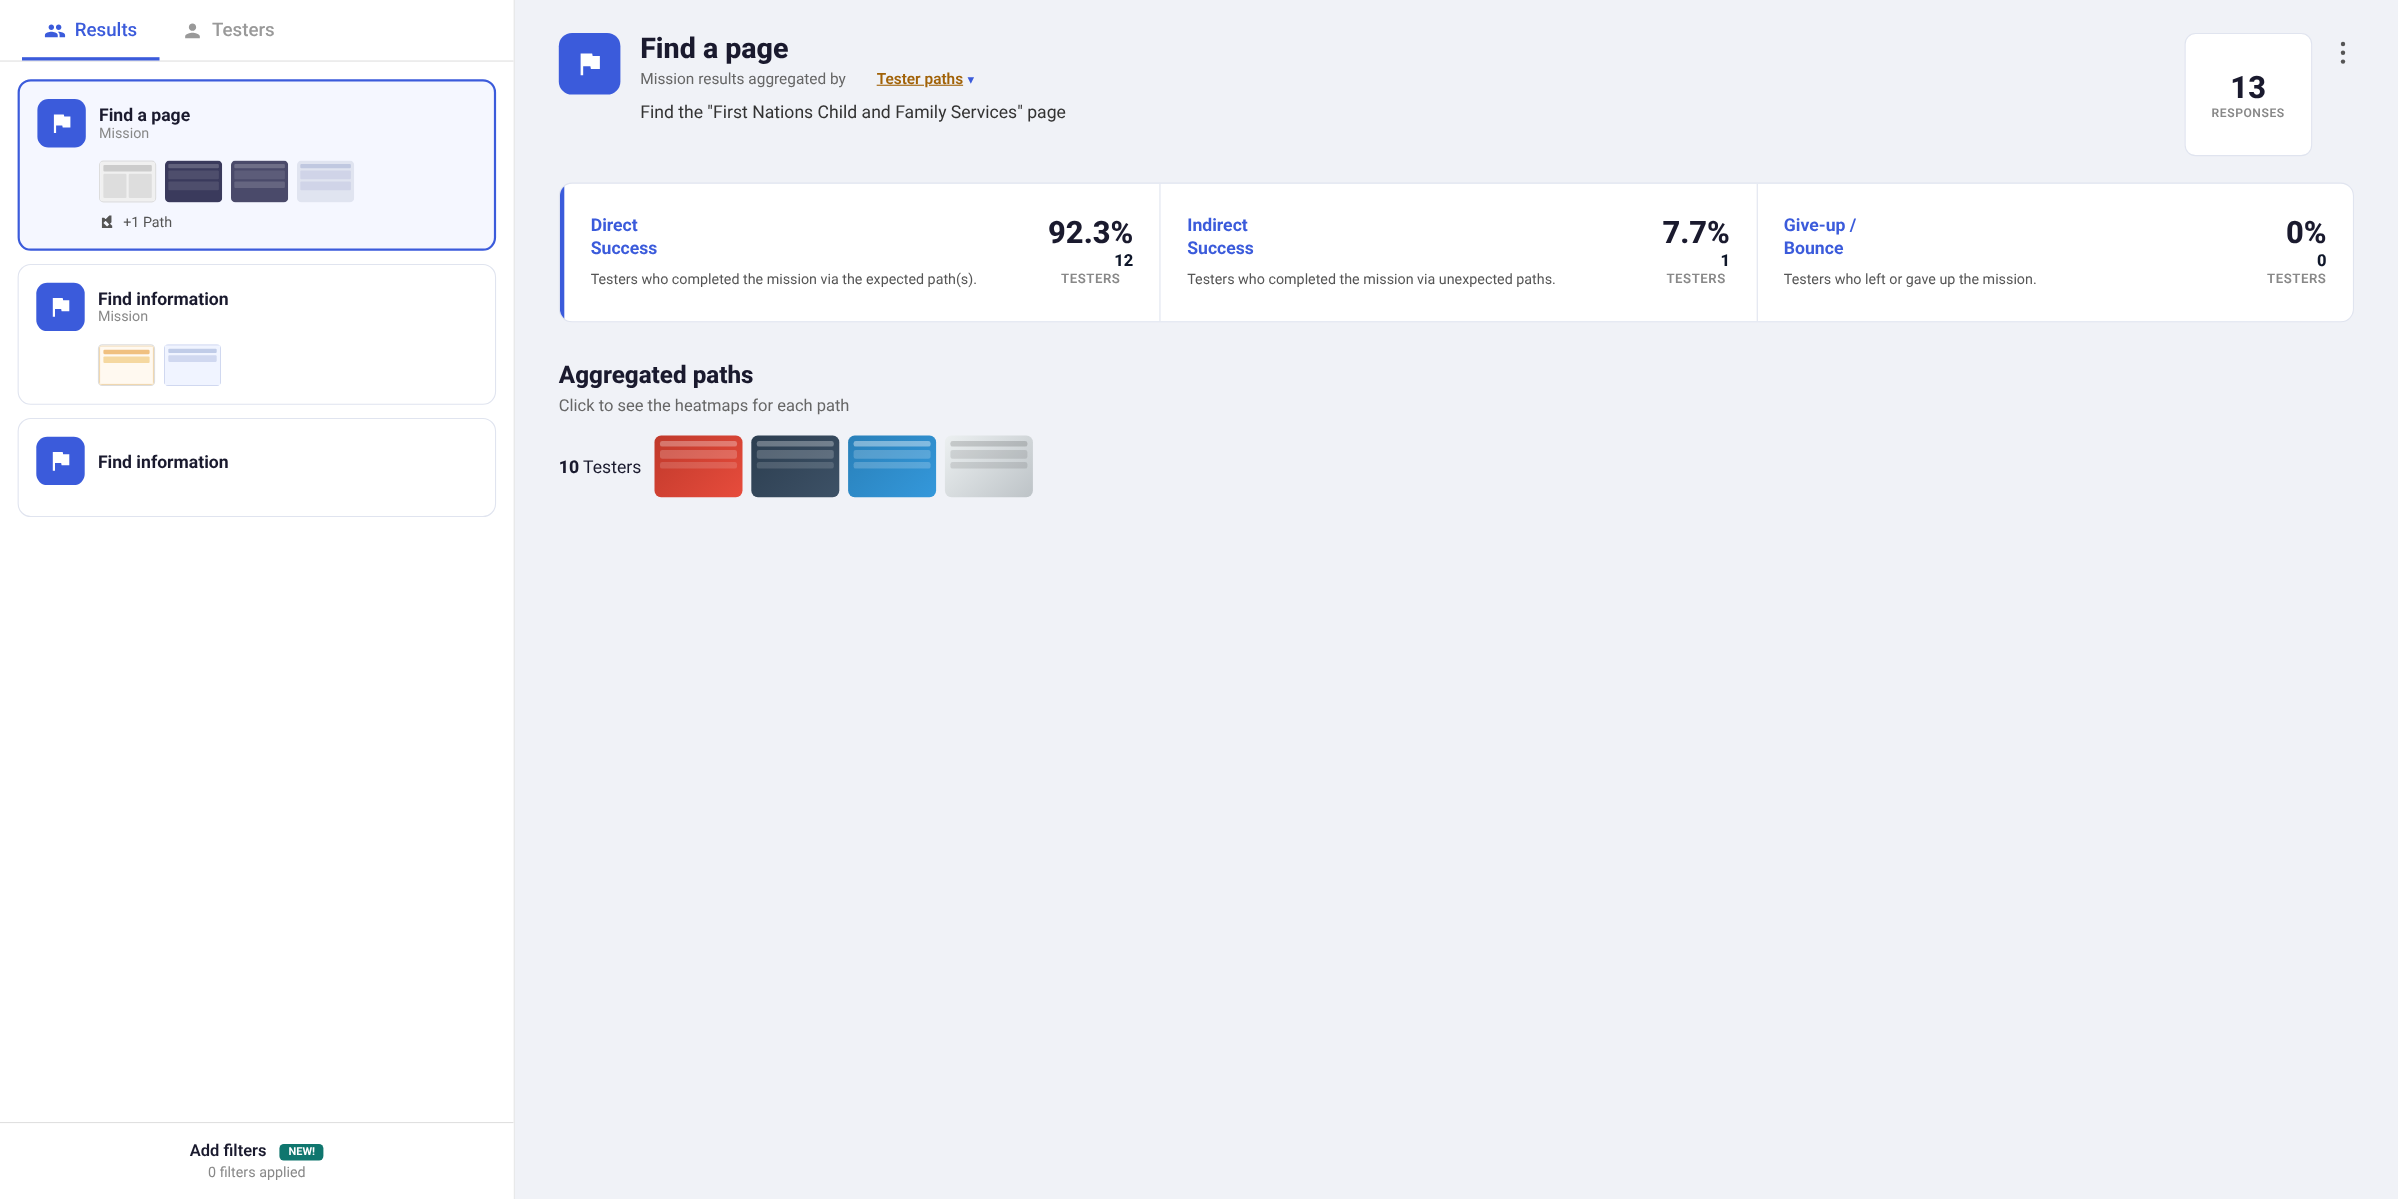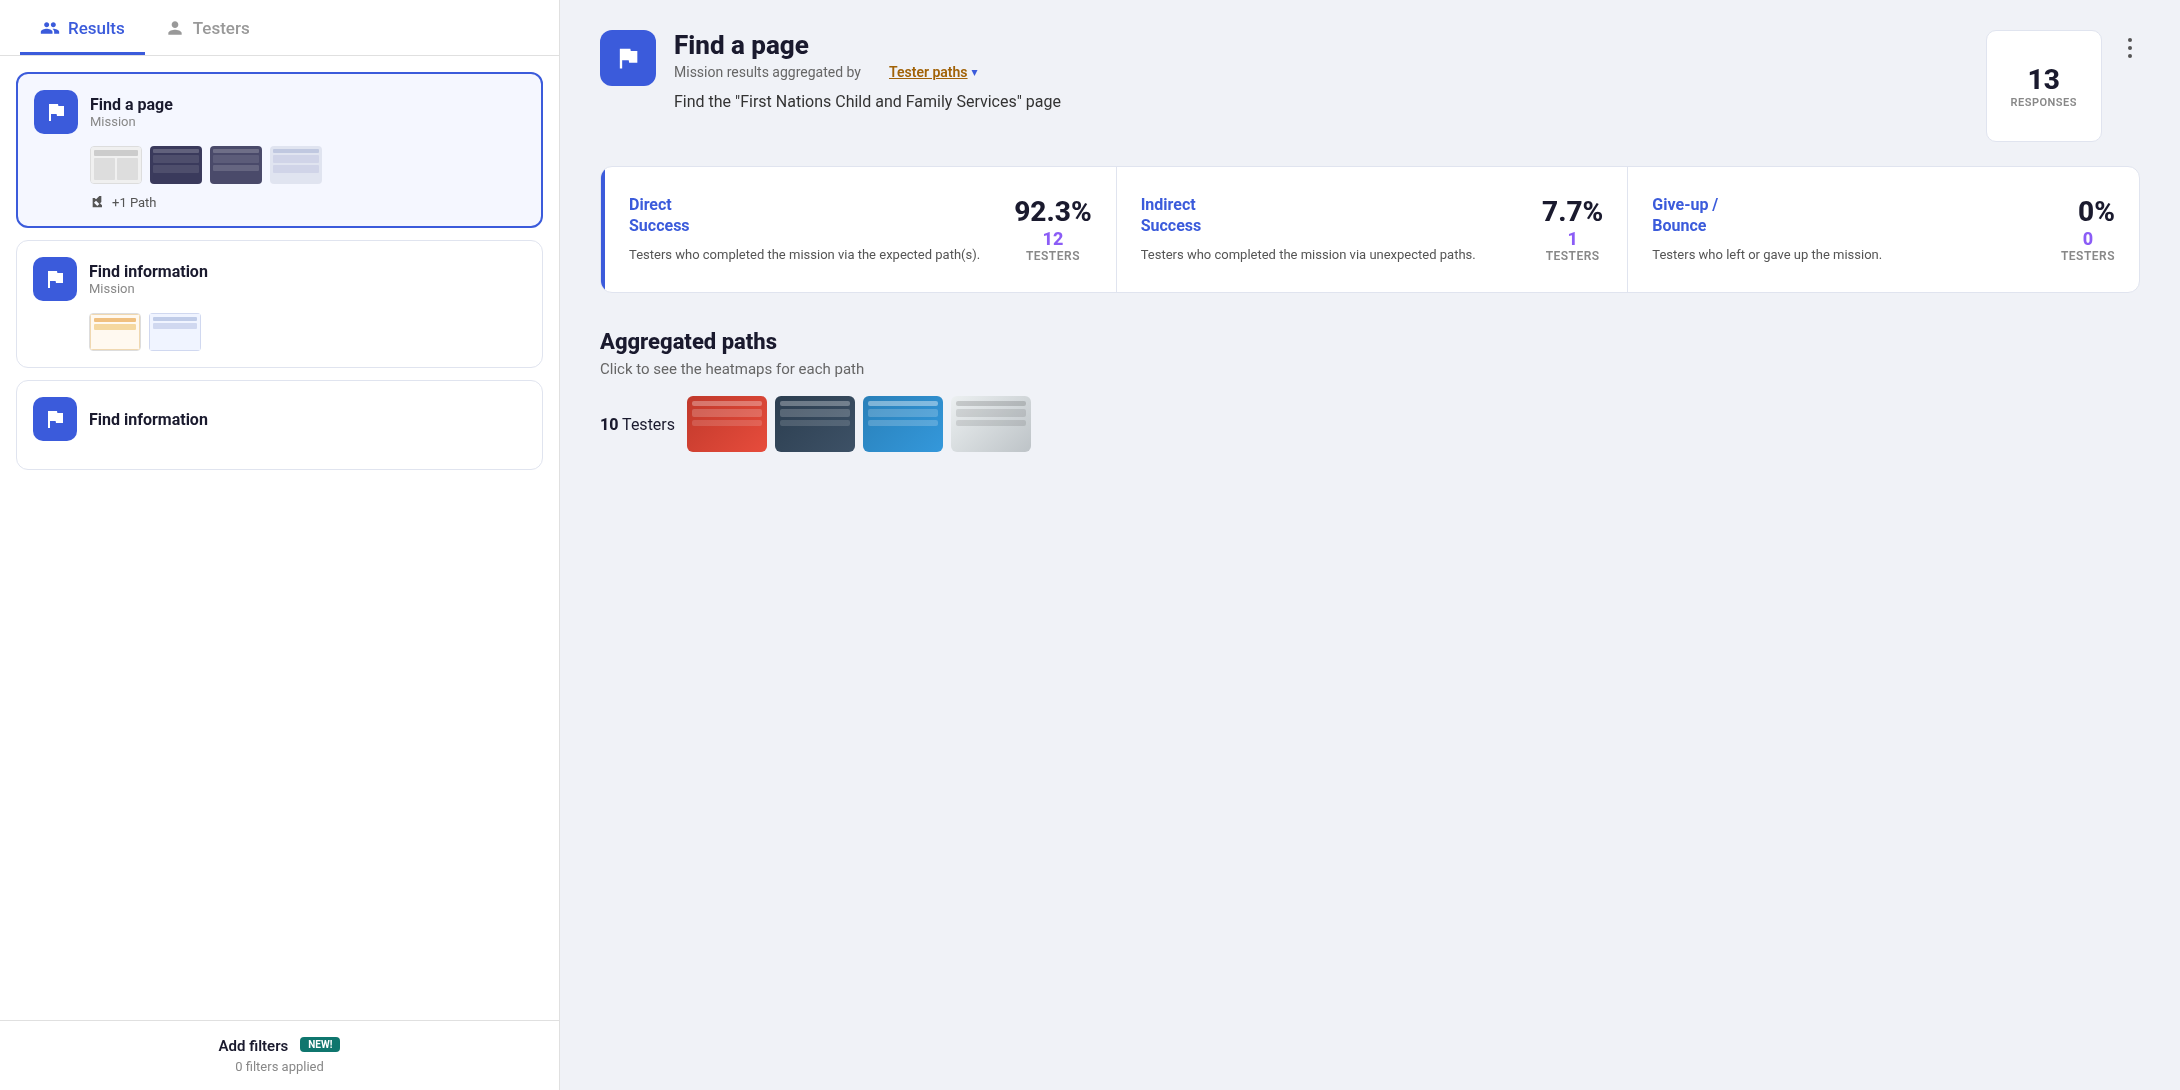--- a/index.html
+++ b/index.html
@@ -6,21 +6,21 @@
     body {
       font-family: -apple-system, BlinkMacSystemFont, 'Segoe UI', Roboto, sans-serif;
       background: #f0f2f7;
       display: flex;
       height: 100vh;
       overflow: hidden;
     }
 
     
     .left-panel {
-      width: 560px;
+      width: 468px;
       background: #fff;
       display: flex;
       flex-direction: column;
       border-right: 1px solid #e0e0e0;
       overflow-y: auto;
     }
 
     .tabs {
       display: flex;
       border-bottom: 1px solid #e0e0e0;
@@ -132,21 +132,21 @@
       padding: 16px 20px;
       border-top: 1px solid #e0e0e0;
       background: #fff;
       display: flex;
       flex-direction: column;
       align-items: center;
       gap: 4px;
     }
     .bottom-bar-row {
       display: flex;
-      align-items: flex-start;
+      align-items: flex-end;
       gap: 12px;
     }
     .add-filters-label {
       font-size: 15px;
       font-weight: 600;
       color: #1a1a2e;
     }
     .new-badge {
       background: #0f766e;
       color: white;
@@ -310,24 +310,24 @@
       white-space: nowrap;
     }
     .stat-testers {
       font-size: 12px;
       color: #888;
       font-weight: 600;
       letter-spacing: 0.5px;
       text-align: center;
     }
     .stat-count {
-      font-size: 18px;
+      font-size: 15px;
       font-weight: 800;
-      color: #8b5cf6;
-      text-align: center;
+      color: #0f172a;
+      text-align: right;
     }
 
     
     .section-title {
       font-size: 22px;
       font-weight: 800;
       color: #1a1a2e;
       margin-bottom: 6px;
     }
     .section-subtitle {

